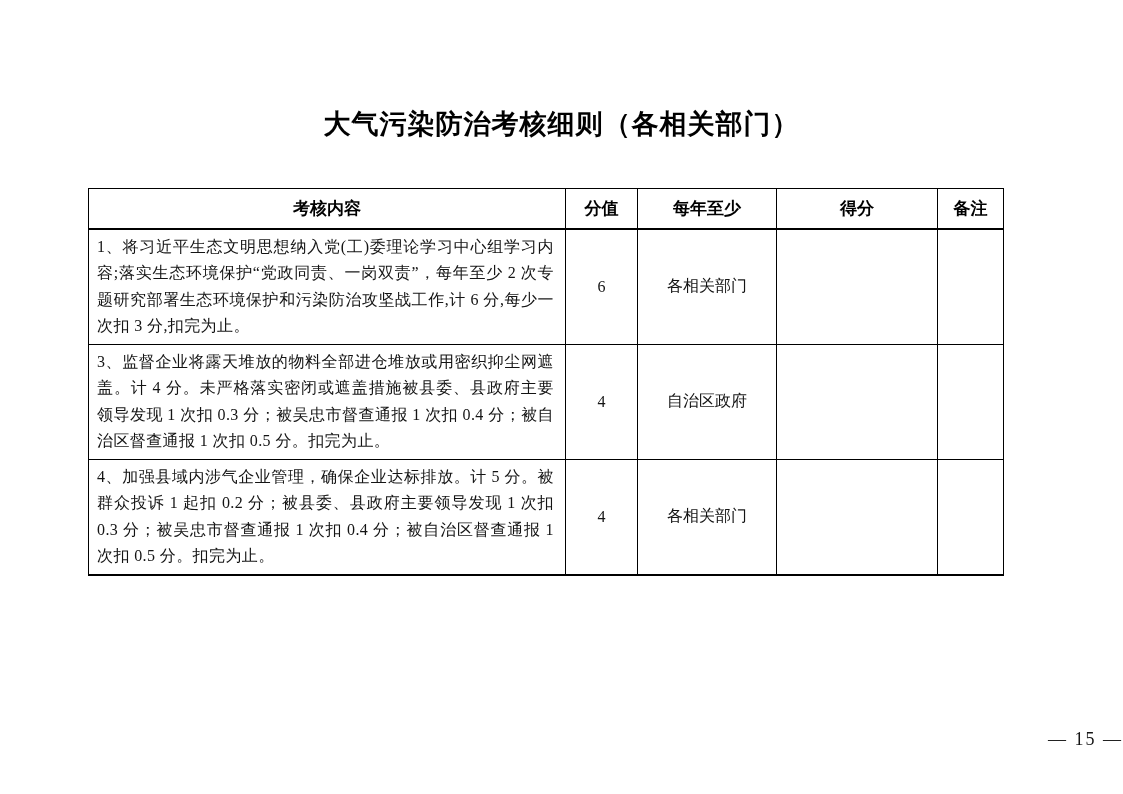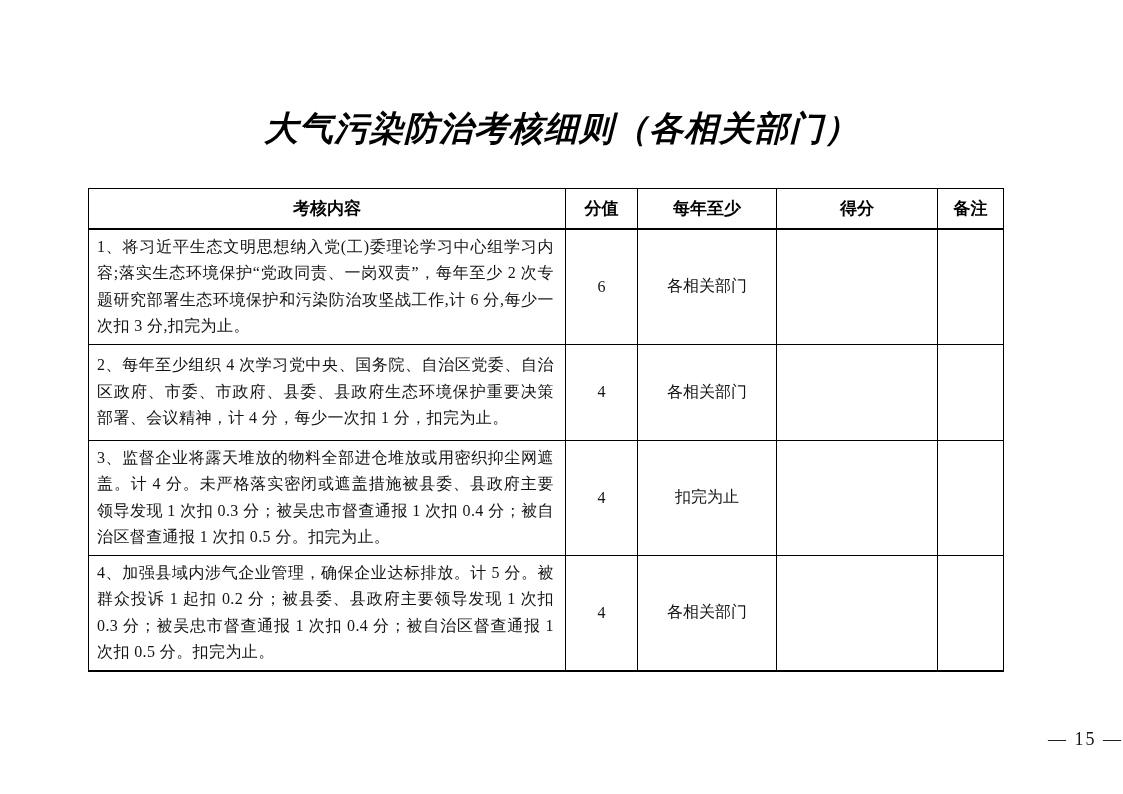--- a/index.html
+++ b/index.html
@@ -12,25 +12,24 @@
     font-family: "Liberation Serif", "DejaVu Serif", serif;
     color: #000000;
     overflow: hidden;
   }
   .doc-title {
     position: absolute;
     top: 106px;
     left: 0;
     right: 0;
     text-align: center;
-    font-size: 34px;
+    font-size: 27px;
     font-weight: bold;
     letter-spacing: 1px;
     color: #000000;
-    font-style: italic;
   }
   table.assessment-table {
     position: absolute;
     left: 88px;
     top: 188px;
     width: 915px;
     border-collapse: collapse;
     table-layout: fixed;
     font-size: 16px;
     color: #141414;
@@ -106,31 +105,24 @@
       </tr>
     </thead>
     <tbody>
       <tr class="r1">
         <td class="cell-content">1、将习近平生态文明思想纳入党(工)委理论学习中心组学习内容;落实生态环境保护“党政同责、一岗双责”，每年至少 2 次专题研究部署生态环境保护和污染防治攻坚战工作,计 6 分,每少一次扣 3 分,扣完为止。</td>
         <td class="cell-center">6</td>
         <td class="cell-center">各相关部门</td>
         <td class="cell-center"></td>
         <td class="cell-center"></td>
       </tr>
-      <tr class="r2">
-        <td class="cell-content">2、每年至少组织 4 次学习党中央、国务院、自治区党委、自治区政府、市委、市政府、县委、县政府生态环境保护重要决策部署、会议精神，计 4 分，每少一次扣 1 分，扣完为止。</td>
-        <td class="cell-center">4</td>
-        <td class="cell-center">各相关部门</td>
-        <td class="cell-center"></td>
-        <td class="cell-center"></td>
-      </tr>
       <tr class="r3">
         <td class="cell-content">3、监督企业将露天堆放的物料全部进仓堆放或用密织抑尘网遮盖。计 4 分。未严格落实密闭或遮盖措施被县委、县政府主要领导发现 1 次扣 0.3 分；被吴忠市督查通报 1 次扣 0.4 分；被自治区督查通报 1 次扣 0.5 分。扣完为止。</td>
         <td class="cell-center">4</td>
-        <td class="cell-center">扣完为止</td>
+        <td class="cell-center">自治区政府</td>
         <td class="cell-center"></td>
         <td class="cell-center"></td>
       </tr>
       <tr class="r4">
         <td class="cell-content">4、加强县域内涉气企业管理，确保企业达标排放。计 5 分。被群众投诉 1 起扣 0.2 分；被县委、县政府主要领导发现 1 次扣 0.3 分；被吴忠市督查通报 1 次扣 0.4 分；被自治区督查通报 1 次扣 0.5 分。扣完为止。</td>
         <td class="cell-center">4</td>
         <td class="cell-center">各相关部门</td>
         <td class="cell-center"></td>
         <td class="cell-center"></td>
       </tr>

